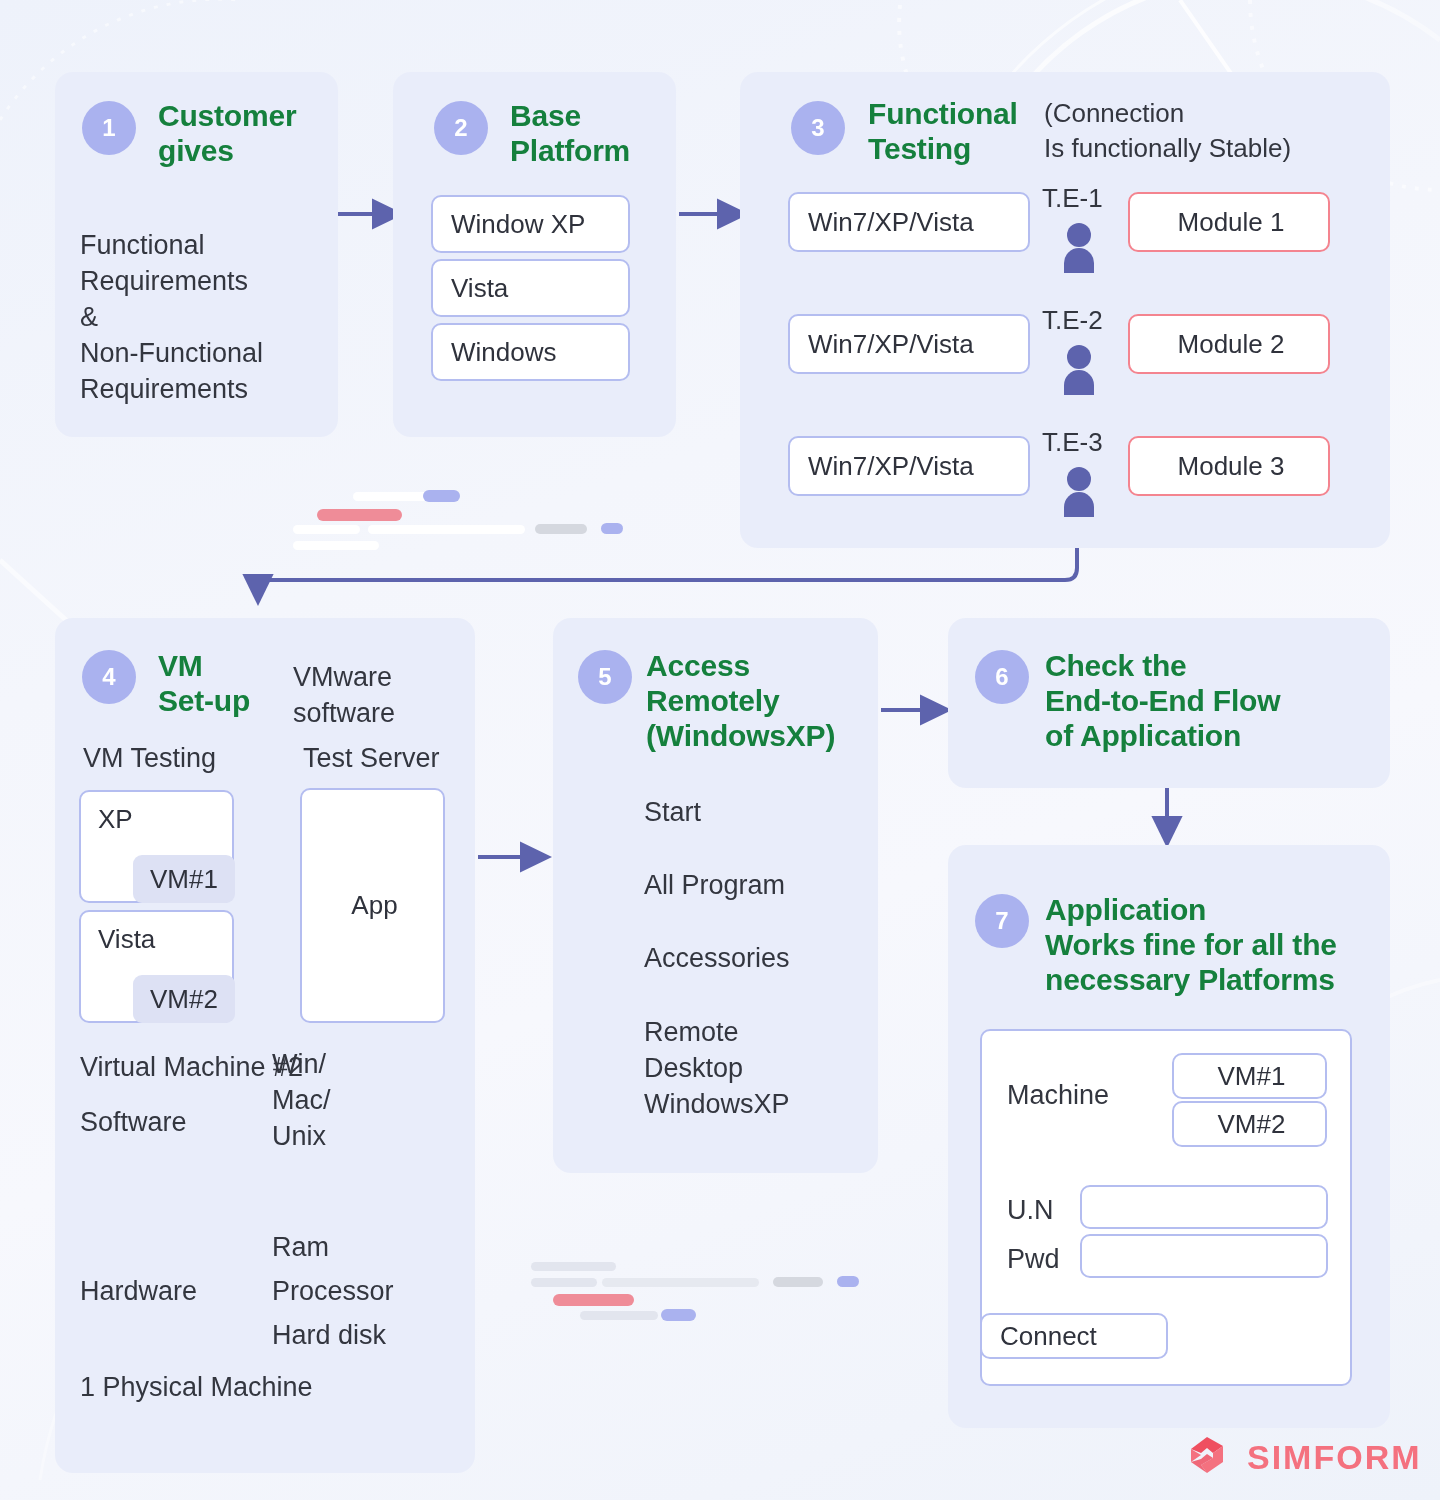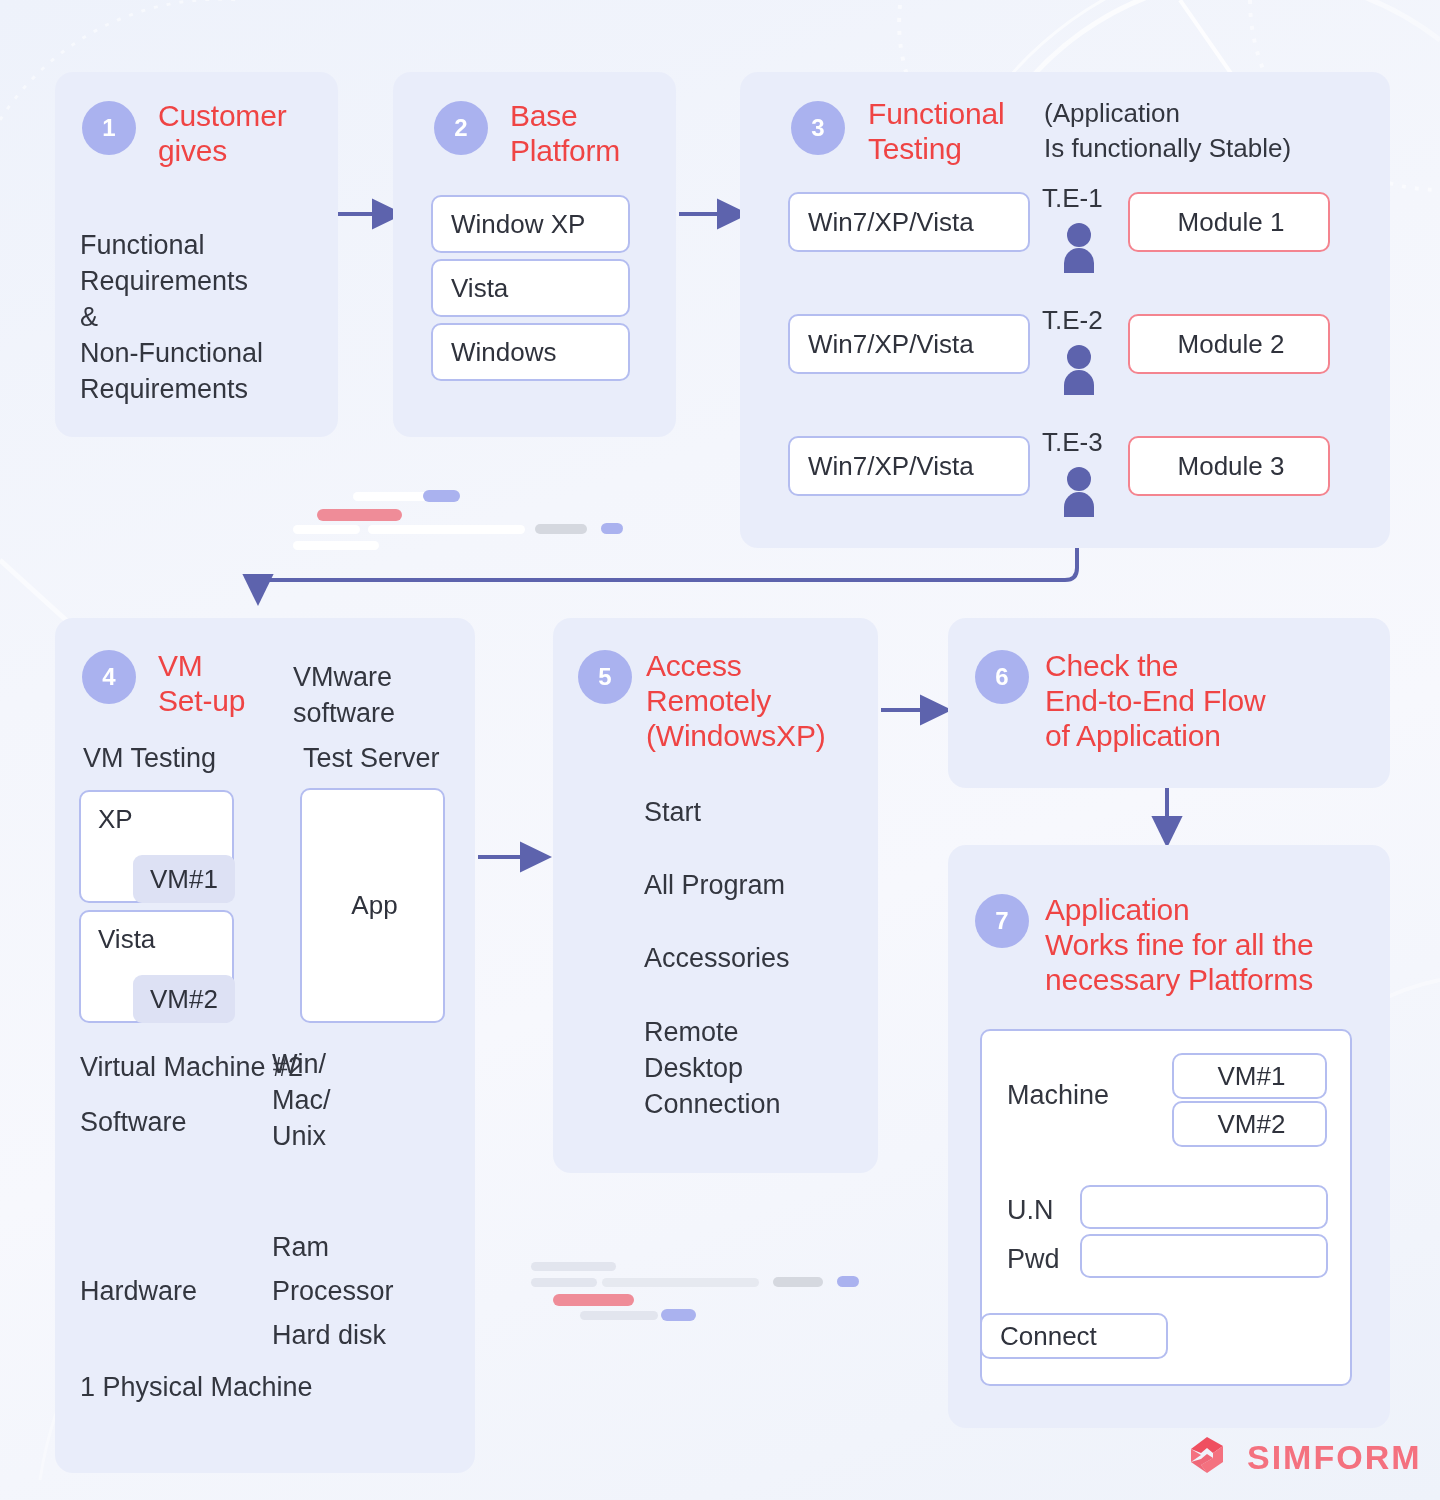--- a/index.html
+++ b/index.html
@@ -13,22 +13,22 @@
   #bg-deco{position:absolute;inset:0;pointer-events:none;}
   .panel{
     position:absolute;background:#e9edfa;border-radius:18px;
   }
   .step-num{
     position:absolute;width:54px;height:54px;border-radius:50%;
     background:#aab2ef;color:#fff;font-weight:bold;font-size:24px;
     display:flex;align-items:center;justify-content:center;
   }
   .step-title{
-    position:absolute;font-weight:normal;font-size:30px;line-height:1.17;
-    color:#ef4444;white-space:pre-line;letter-spacing:-0.2px;
+    position:absolute;font-weight:bold;font-size:30px;line-height:1.17;
+    color:#15803d;white-space:pre-line;letter-spacing:-0.2px;
   }
   .plain{
     position:absolute;font-size:27px;line-height:1.33;color:#33363f;
     white-space:pre-line;
   }
   .wbox{
     position:absolute;background:#fff;border:2px solid #b4bdf0;border-radius:10px;
     display:flex;align-items:center;font-size:26px;color:#2f323c;
     box-sizing:border-box;padding-left:18px;
   }
@@ -149,21 +149,21 @@
 <div class="step-title" style="left:510px;top:98px;width:180px;">Base
 Platform</div>
 <div class="wbox" style="left:431px;top:195px;width:199px;height:58px;">Window XP</div>
 <div class="wbox" style="left:431px;top:259px;width:199px;height:58px;">Vista</div>
 <div class="wbox" style="left:431px;top:323px;width:199px;height:58px;">Windows</div>
 
 <div class="panel" style="left:740px;top:72px;width:650px;height:476px;"></div>
 <div class="step-num" style="left:791px;top:101px;">3</div>
 <div class="step-title" style="left:868px;top:96px;width:175px;">Functional
 Testing</div>
-<div class="plain" style="left:1044px;top:96px;width:330px;font-size:26px;line-height:1.35;">(Application
+<div class="plain" style="left:1044px;top:96px;width:330px;font-size:26px;line-height:1.35;">(Connection
 Is functionally Stable)</div>
 
 <div class="wbox" style="left:788px;top:192px;width:242px;height:60px;">Win7/XP/Vista</div>
 <div class="tlabel" style="left:1042px;top:183px;">T.E-1</div>
 <svg class="person" style="left:1060px;top:223px;" width="38" height="50" viewBox="0 0 38 50">
   <circle cx="19" cy="12" r="12" fill="#5d63ad"></circle>
   <path d="M4,50 L4,40 a15,15 0 0 1 30,0 L34,50 Z" fill="#5d63ad"></path>
 </svg>
 <div class="wbox red ctr" style="left:1128px;top:192px;width:202px;height:60px;">Module 1</div>
 
@@ -218,21 +218,21 @@
 <div class="panel" style="left:553px;top:618px;width:325px;height:555px;"></div>
 <div class="step-num" style="left:578px;top:650px;">5</div>
 <div class="step-title" style="left:646px;top:648px;width:230px;">Access
 Remotely
 (WindowsXP)</div>
 <div class="plain" style="left:644px;top:795px;">Start</div>
 <div class="plain" style="left:644px;top:868px;">All Program</div>
 <div class="plain" style="left:644px;top:941px;">Accessories</div>
 <div class="plain" style="left:644px;top:1015px;width:180px;">Remote
 Desktop
-Connection</div>
+WindowsXP</div>
 
 <div class="panel" style="left:948px;top:618px;width:442px;height:170px;"></div>
 <div class="step-num" style="left:975px;top:650px;">6</div>
 <div class="step-title" style="left:1045px;top:648px;width:340px;">Check the
 End-to-End Flow
 of Application</div>
 
 <div class="panel" style="left:948px;top:845px;width:442px;height:583px;"></div>
 <div class="step-num" style="left:975px;top:894px;">7</div>
 <div class="step-title" style="left:1045px;top:892px;width:345px;">Application

